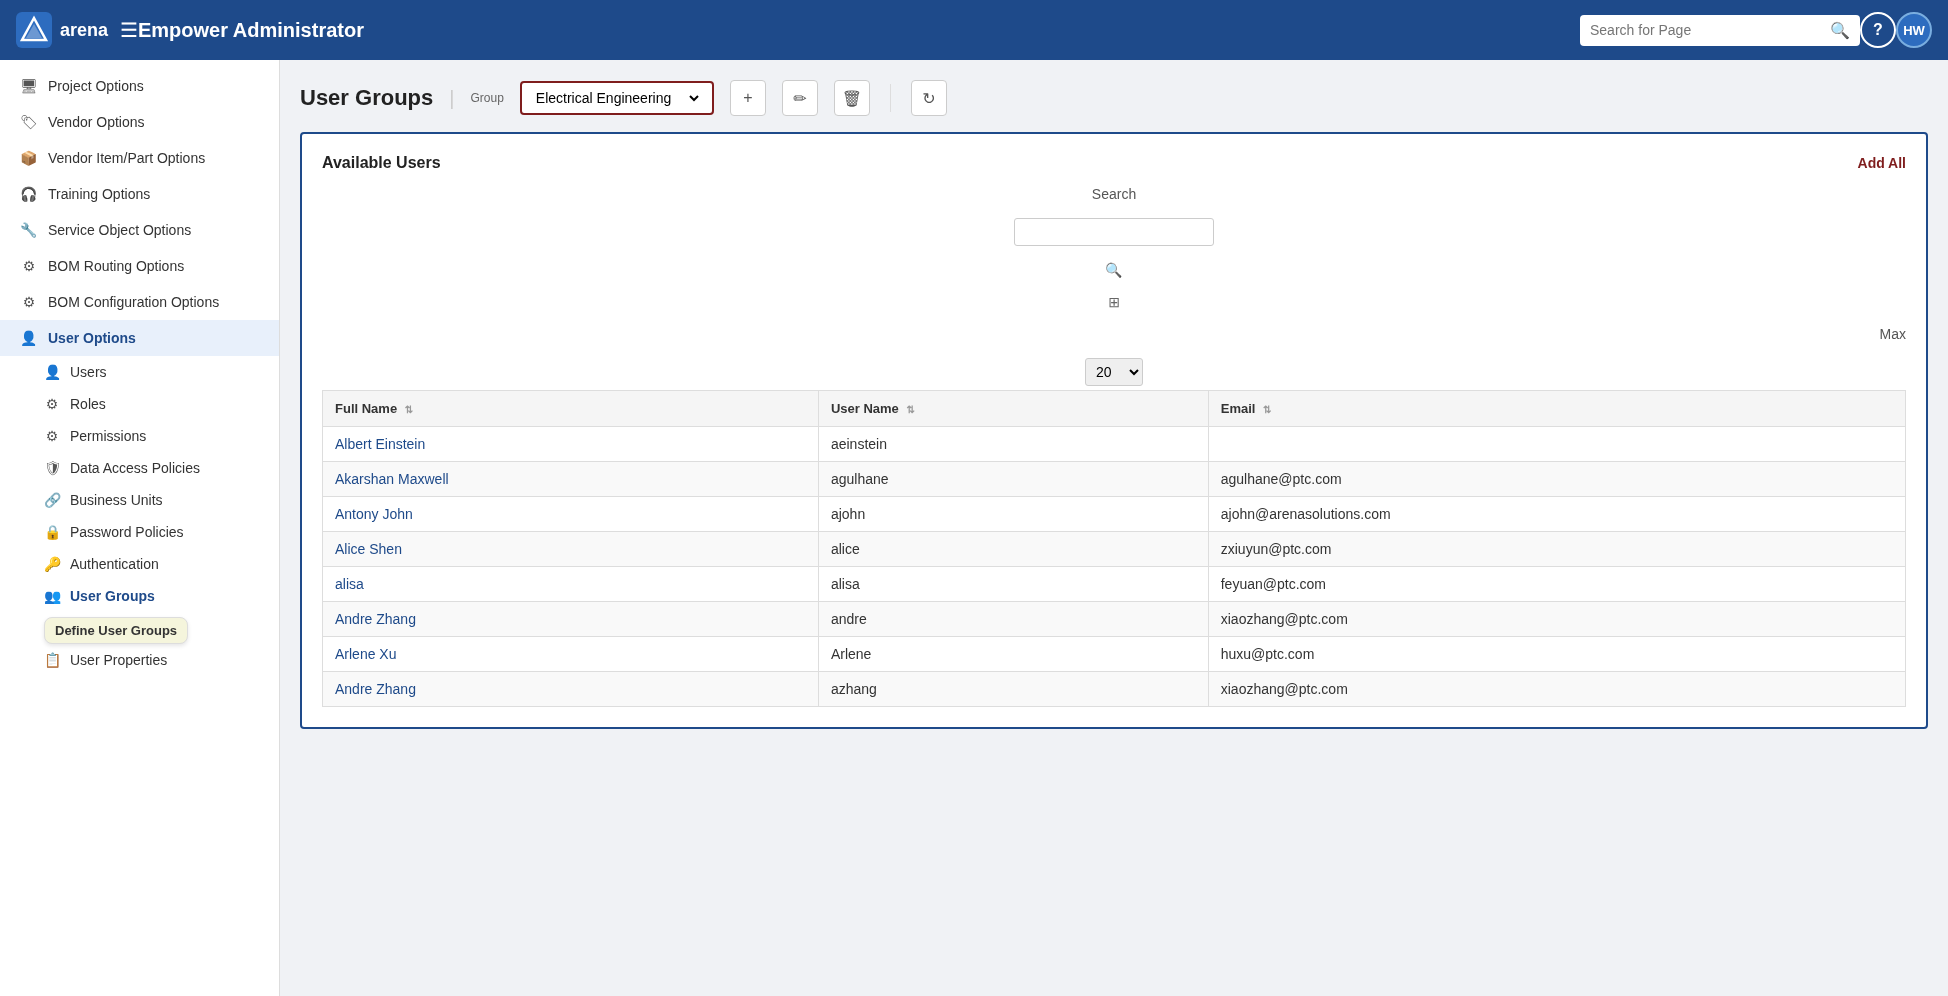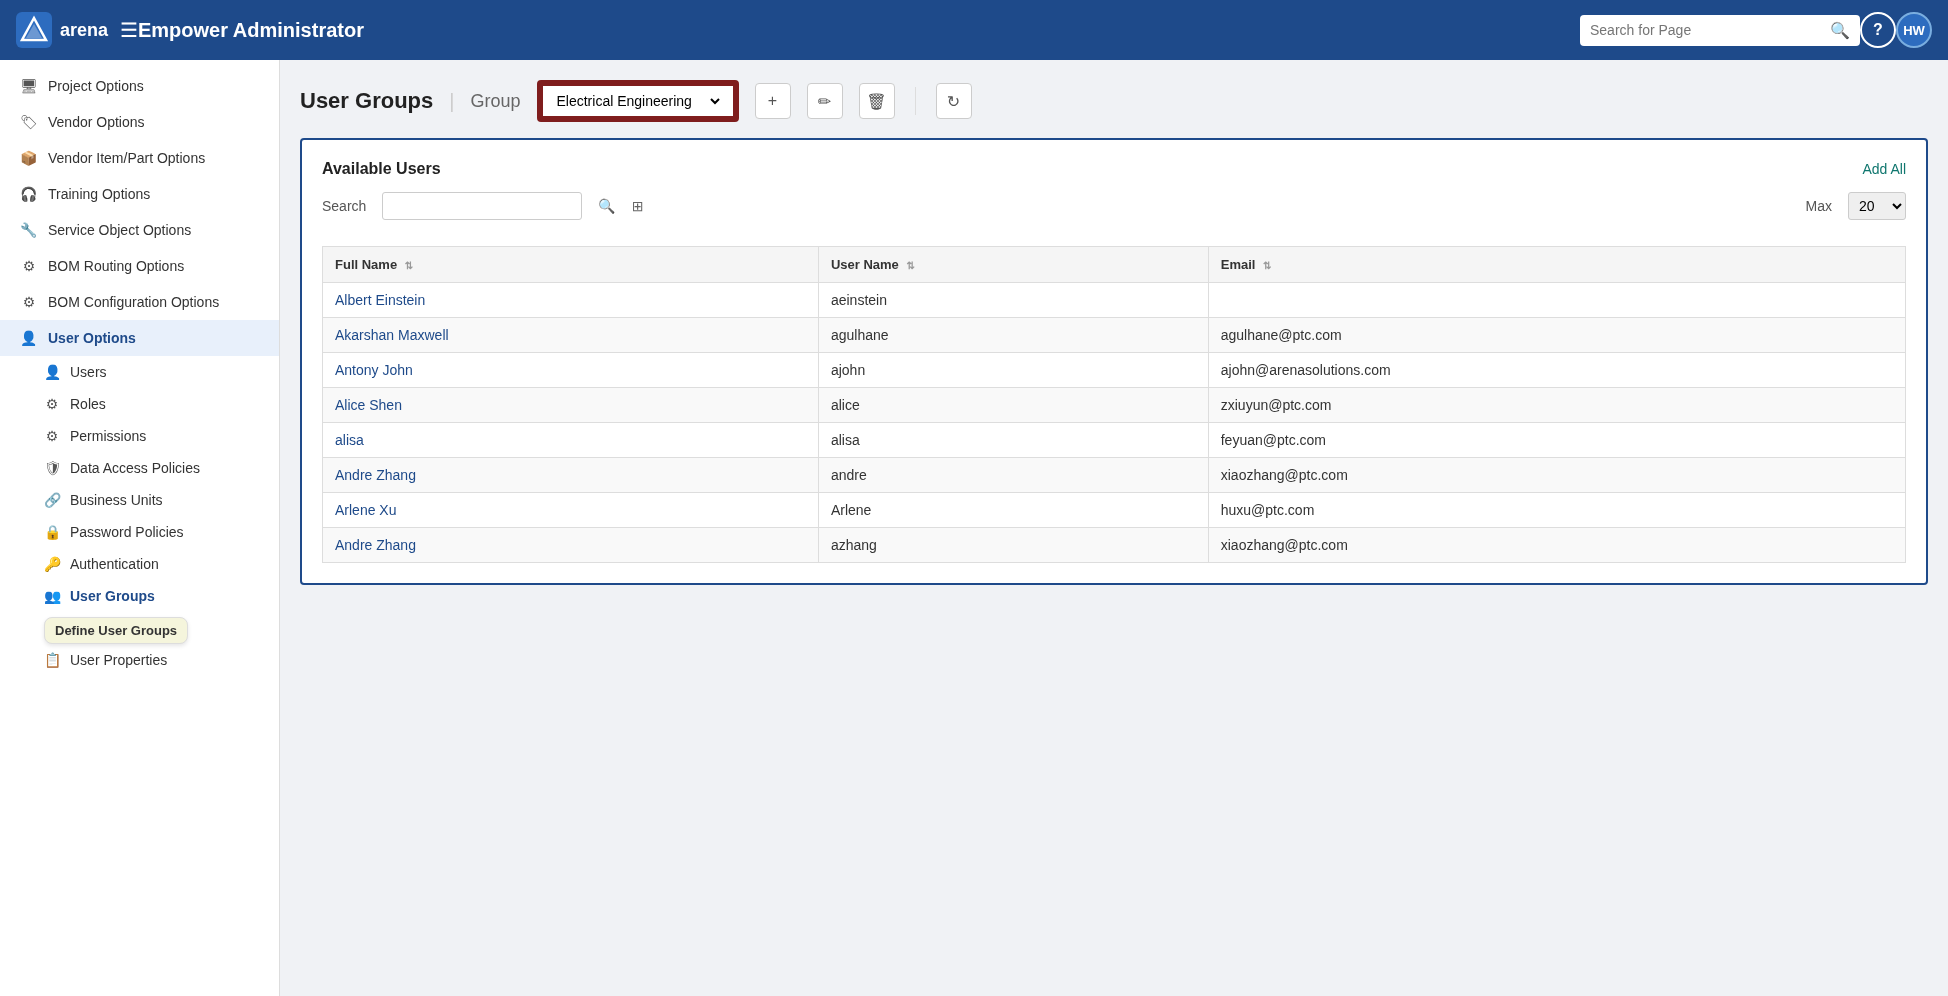--- a/index.html
+++ b/index.html
@@ -136,26 +136,26 @@
       gap: 16px;
       margin-bottom: 16px;
     }
     .page-title {
       font-size: 22px;
       font-weight: 600;
       color: #222;
     }
     .group-label {
       color: #666;
-      font-size: 18px;
+      font-size: 12px;
     }
     .group-select {
       display: flex;
       align-items: flex-end;
-      border: 6px solid #7f1d1d;
+      border: 2px solid #7f1d1d;
       border-radius: 4px;
       padding: 6px 10px;
       background: white;
       cursor: pointer;
       gap: 6px;
       font-size: 14px;
       min-width: 180px;
     }
     .group-select select {
       border: none;
@@ -204,31 +204,32 @@
       align-items: center;
       justify-content: space-between;
       margin-bottom: 14px;
     }
     .panel-title {
       font-size: 16px;
       font-weight: 600;
       color: #222;
     }
     .add-all-btn {
-      color: #0f766e;
-      font-size: 14px;
-      cursor: pointer;
-      font-weight: 400;
+      color: #7f1d1d;
+      font-size: 14px;
+      cursor: pointer;
+      font-weight: 700;
     }
 
     .search-bar {
       display: flex;
       align-items: center;
       gap: 16px;
-      margin-bottom: 26px;
+      margin-bottom: 4px;
+      flex-direction: column;
     }
     .search-label { color: #555; font-size: 14px; }
     .search-input {
       border: 1px solid #ccc;
       border-radius: 3px;
       padding: 5px 8px;
       font-size: 14px;
       width: 200px;
       outline: none;
     }

